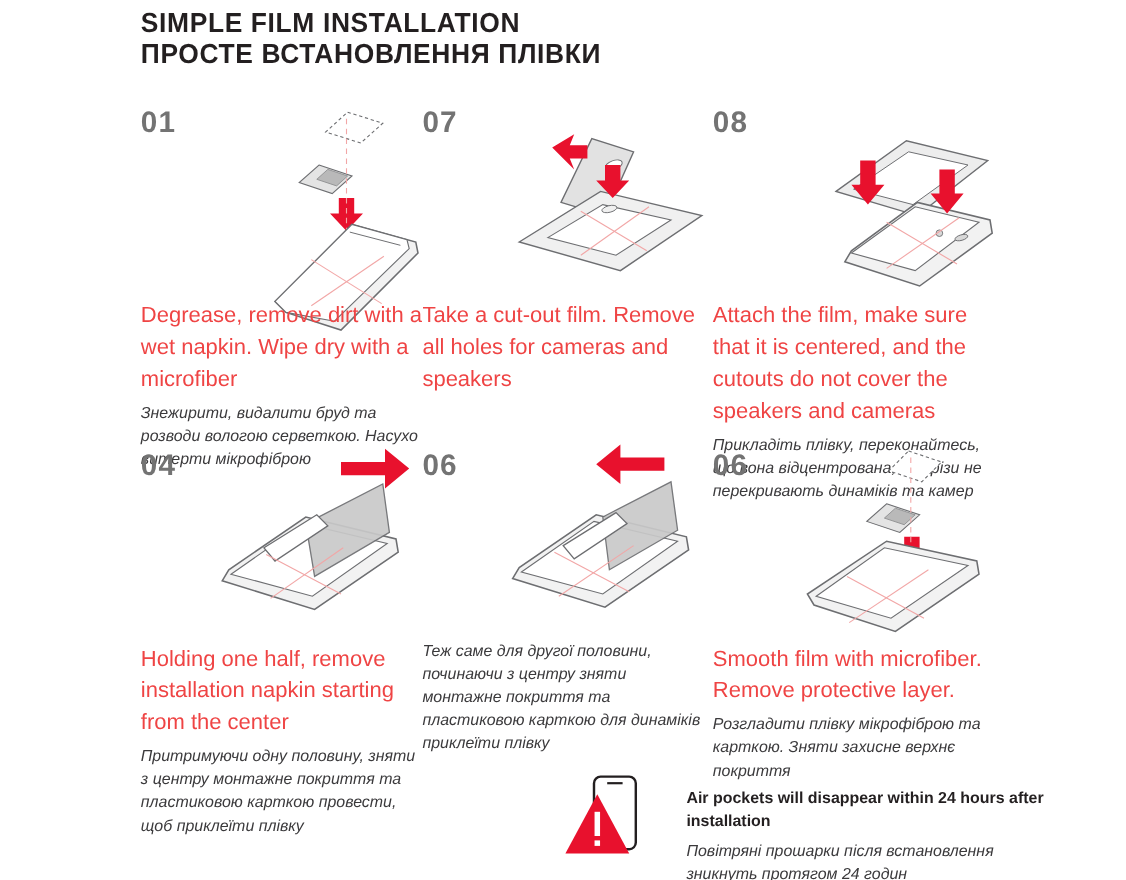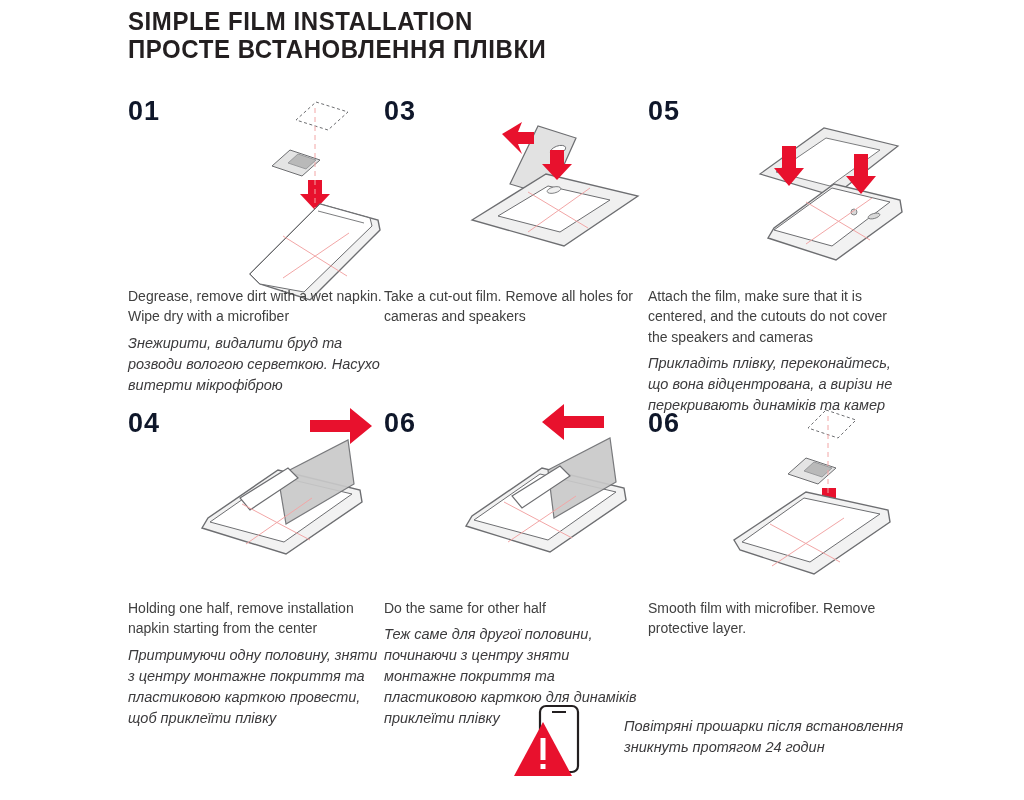--- a/index.html
+++ b/index.html
@@ -56,38 +56,38 @@
     top: 88px;
     width: 1024px;
   }
   .step {
     position: absolute;
     width: 262px;
   }
   .step .num {
     font-size: 27px;
     font-weight: bold;
-    color: #0f172a;
+    color: #737373;
     letter-spacing: 1px;
     position: absolute;
     left: 0;
     top: 8px;
   }
   .art {
     position: absolute;
     left: 54px;
     top: 0;
     width: 210px;
     height: 170px;
   }
   .txt-en {
-    font-size: 14px;
+    font-size: 20px;
     line-height: 1.45;
-    color: #404040;
-    margin: 16px 0 6px 0;
+    color: #ef4444;
+    margin: 3px 0 6px 0;
   }
   .txt-uk {
     font-size: 14.5px;
     line-height: 1.45;
     color: #3b3a3c;
     font-style: italic;
     margin: 0;
   }
   .step-text {
     position: absolute;
@@ -185,21 +185,21 @@
           </g>
         </svg>
       </div>
       <div class="step-text">
         <p class="txt-en">Degrease, remove dirt with a wet napkin. Wipe dry with a microfiber</p>
         <p class="txt-uk">Знежирити, видалити бруд та розводи вологою серветкою. Насухо витерти мікрофіброю</p>
       </div>
     </div>
 
     <div class="step col2 row1">
-      <div class="num">03</div>
+      <div class="num">07</div>
       <div class="art">
         <svg width="215" height="175" viewBox="0 0 215 175">
 
           <g>
             <polygon points="72,96 100,38 138,50 112,108" fill="#e2e2e2" stroke="#6d6e71" stroke-width="1.2"></polygon>
             <ellipse cx="120" cy="62" rx="8" ry="4" fill="#ffffff" stroke="#6d6e71" stroke-width="0.9" transform="rotate(-20 120 62)"></ellipse>
           </g>
 
           <g fill="#e8112d">
             <polygon points="64,46 84,34 80,44 96,44 96,56 80,56 84,66"></polygon>
@@ -220,21 +220,21 @@
             <line x1="152" y1="100" x2="90" y2="144"></line>
           </g>
         </svg>
       </div>
       <div class="step-text">
         <p class="txt-en">Take a cut-out film. Remove all holes for cameras and speakers</p>
       </div>
     </div>
 
     <div class="step col3 row1">
-      <div class="num">05</div>
+      <div class="num">08</div>
       <div class="art">
         <svg width="215" height="175" viewBox="0 0 215 175">
 
           <g>
             <polygon points="58,86 122,40 196,58 132,108" fill="#ededed" stroke="#6d6e71" stroke-width="1.2"></polygon>
             <polygon points="74,84 124,50 178,62 128,98" fill="#ffffff" stroke="#6d6e71" stroke-width="0.9"></polygon>
           </g>
 
           <g>
             <polygon points="66,150 72,140 132,96 198,112 200,124 134,172" fill="#f2f2f2" stroke="#6d6e71" stroke-width="1.4"></polygon>
@@ -316,21 +316,20 @@
             <polygon points="166,16 126,16 126,4 104,22 126,40 126,28 166,28"></polygon>
           </g>
 
           <g stroke="#f2a6a6" stroke-width="1">
             <line x1="66" y1="102" x2="134" y2="138"></line>
             <line x1="138" y1="96" x2="70" y2="142"></line>
           </g>
         </svg>
       </div>
       <div class="step-text">
-        <p class="txt-en">Do the same for other half</p>
         <p class="txt-uk">Теж саме для другої половини, починаючи з центру зняти монтажне покриття та пластиковою карткою для динаміків приклеїти плівку</p>
       </div>
     </div>
 
     <div class="step col3 row2">
       <div class="num">06</div>
       <div class="art">
         <svg width="215" height="175" viewBox="0 0 215 175">
 
           <g stroke="#6d6e71" stroke-width="1" fill="#ffffff" stroke-dasharray="3 2.5">
@@ -353,20 +352,21 @@
 
           <g stroke="#f2a6a6" stroke-width="1">
             <line x1="68" y1="124" x2="138" y2="162"></line>
             <line x1="142" y1="118" x2="70" y2="166"></line>
             <line x1="126" y1="16" x2="126" y2="96" stroke-dasharray="5 4"></line>
           </g>
         </svg>
       </div>
       <div class="step-text">
         <p class="txt-en">Smooth film with microfiber. Remove protective layer.</p>
+        <p class="txt-uk">Розгладити плівку мікрофіброю та карткою. Зняти захисне верхнє покриття</p>
       </div>
     </div>
 
   </div>
 
   <div class="footer">
     <div class="warn-icon">
       <svg width="98" height="78" viewBox="0 0 98 78">
 
         <g fill="none" stroke="#231f20" stroke-width="2.2">
@@ -374,17 +374,18 @@
           <line x1="40" y1="8" x2="54" y2="8" stroke-width="2"></line>
         </g>
 
         <polygon points="34,74 4,74 19,44" fill="none" stroke="#e8112d" stroke-width="0"></polygon>
         <polygon points="31,18 60,72 2,72" fill="#e8112d"></polygon>
         <rect x="28.5" y="34" width="5" height="22" fill="#ffffff"></rect>
         <rect x="28.5" y="60" width="5" height="5" fill="#ffffff"></rect>
       </svg>
     </div>
     <div class="foot-text">
+      <p class="foot-en">Air pockets will disappear within 24 hours after installation</p>
       <p class="foot-uk">Повітряні прошарки після встановлення зникнуть протягом 24 годин</p>
     </div>
   </div>
 
 </div>
 
 </body></html>

